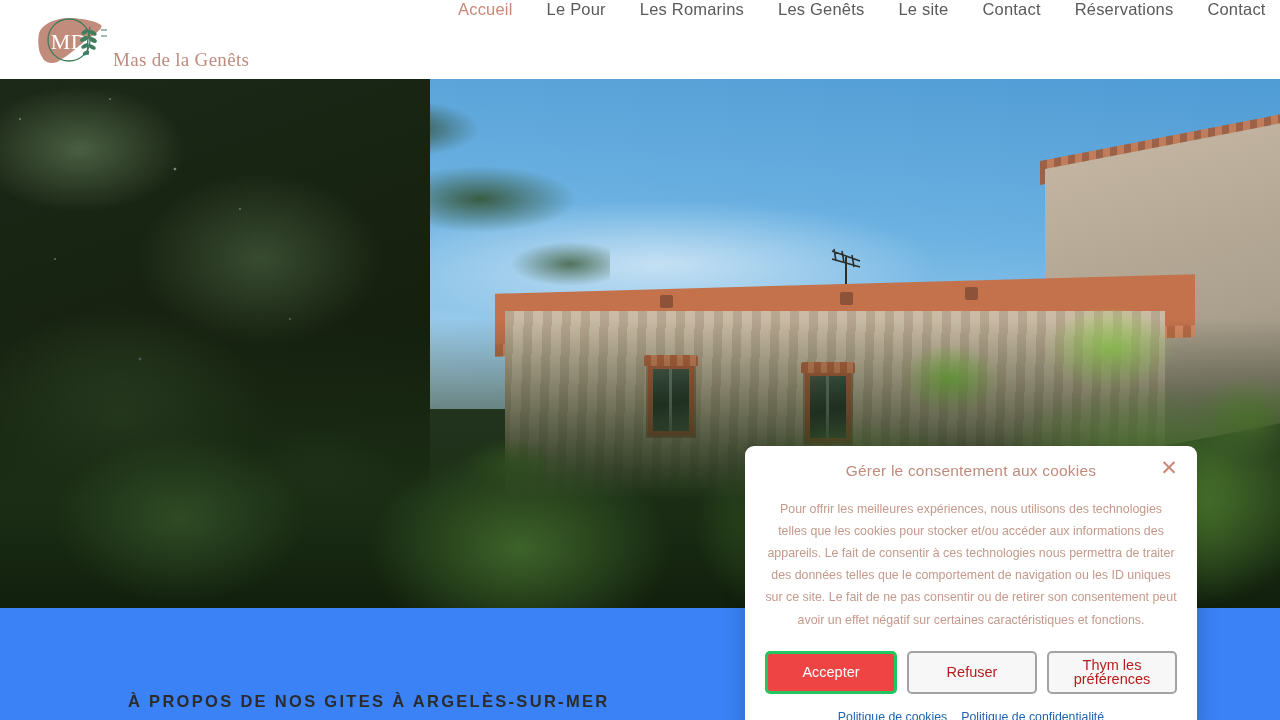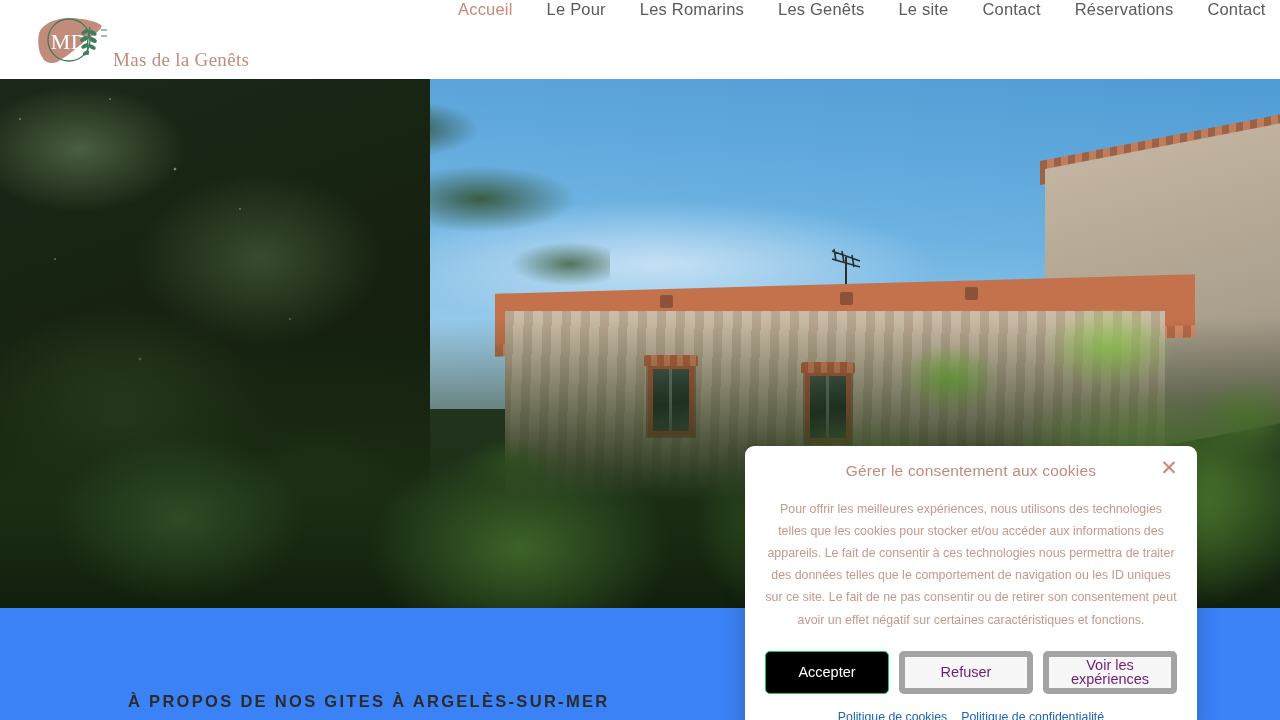--- a/index.html
+++ b/index.html
@@ -312,29 +312,29 @@
   .btn {
     flex: 1 1 0;
     height: 43px;
     border-radius: 5px;
     font-size: 14.5px;
     font-family: "Liberation Sans", sans-serif;
     cursor: pointer;
     line-height: 1;
   }
   .btn-accept {
-    background: #000000;
-    border: 1px solid #22c55e;
+    background: #ef4444;
+    border: 3px solid #22c55e;
     color: #ffffff;
   }
   .btn-refuse,
   .btn-prefs {
     background: #f7f7f7;
-    border: 6px solid #a3a3a3;
-    color: #701a75;
+    border: 2px solid #a3a3a3;
+    color: #b91c1c;
   }
   .cookie-links {
     display: flex;
     justify-content: center;
     gap: 14px;
     padding-top: 16px;
   }
   .cookie-link {
     font-size: 12.3px;
     color: #1d62b3;
@@ -428,20 +428,20 @@
   <div class="cookie-head">
     <div class="cookie-title">Gérer le consentement aux cookies</div>
     <button class="cookie-close">✕</button>
   </div>
 
   <p class="cookie-body">Pour offrir les meilleures expériences, nous utilisons des technologies telles que les cookies pour stocker et/ou accéder aux informations des appareils. Le fait de consentir à ces technologies nous permettra de traiter des données telles que le comportement de navigation ou les ID uniques sur ce site. Le fait de ne pas consentir ou de retirer son consentement peut avoir un effet négatif sur certaines caractéristiques et fonctions.</p>
 
   <div class="cookie-actions">
     <button class="btn btn-accept">Accepter</button>
     <button class="btn btn-refuse">Refuser</button>
-    <button class="btn btn-prefs">Voir les expériences</button>
+    <button class="btn btn-prefs">Thym les préférences</button>
   </div>
 
   <div class="cookie-links">
     <a class="cookie-link" href="#">Politique de cookies</a>
     <a class="cookie-link" href="#">Politique de confidentialité</a>
   </div>
 </div>
 
 </body></html>

